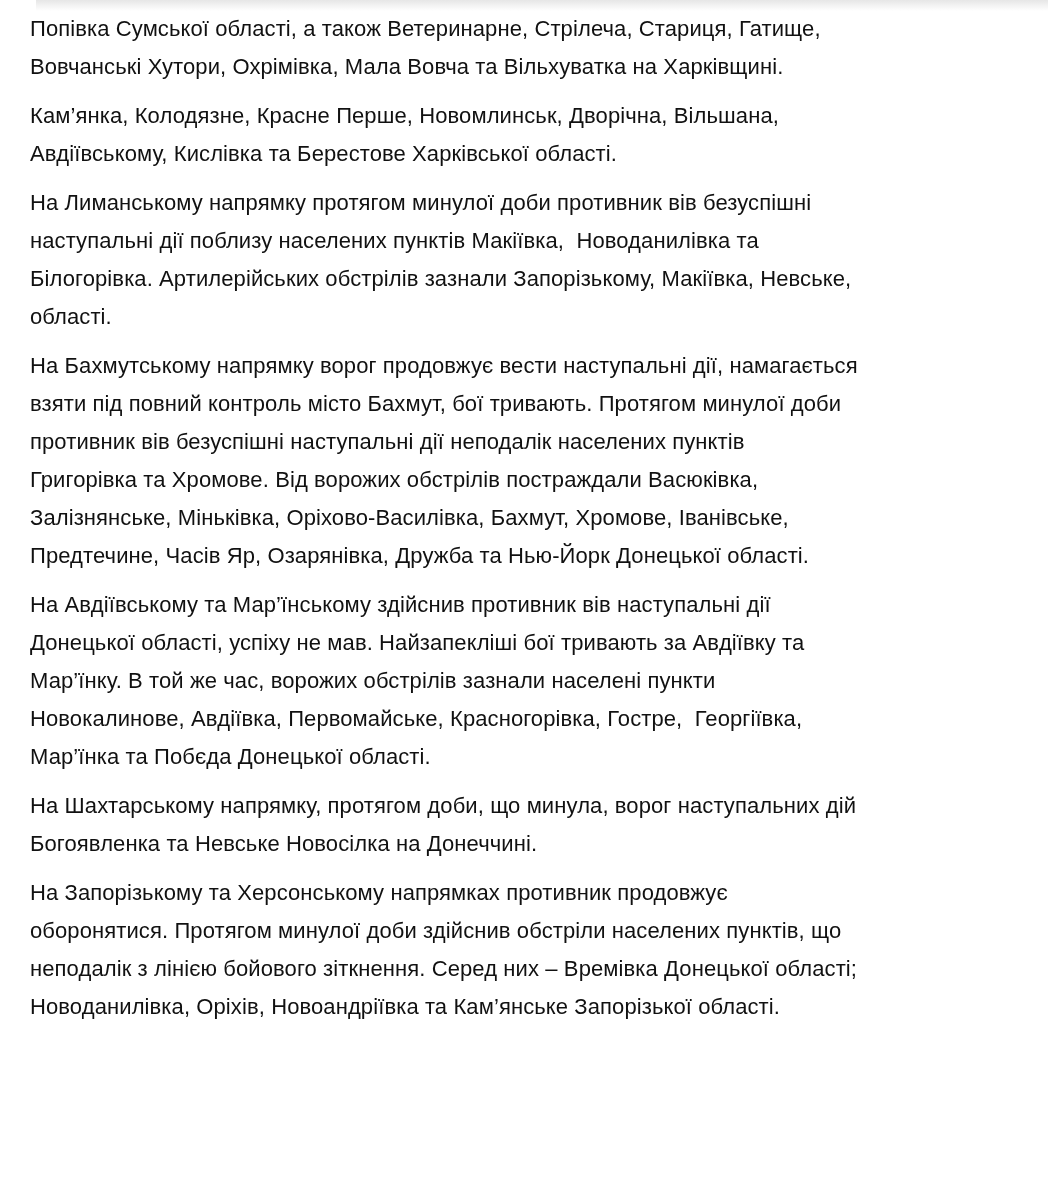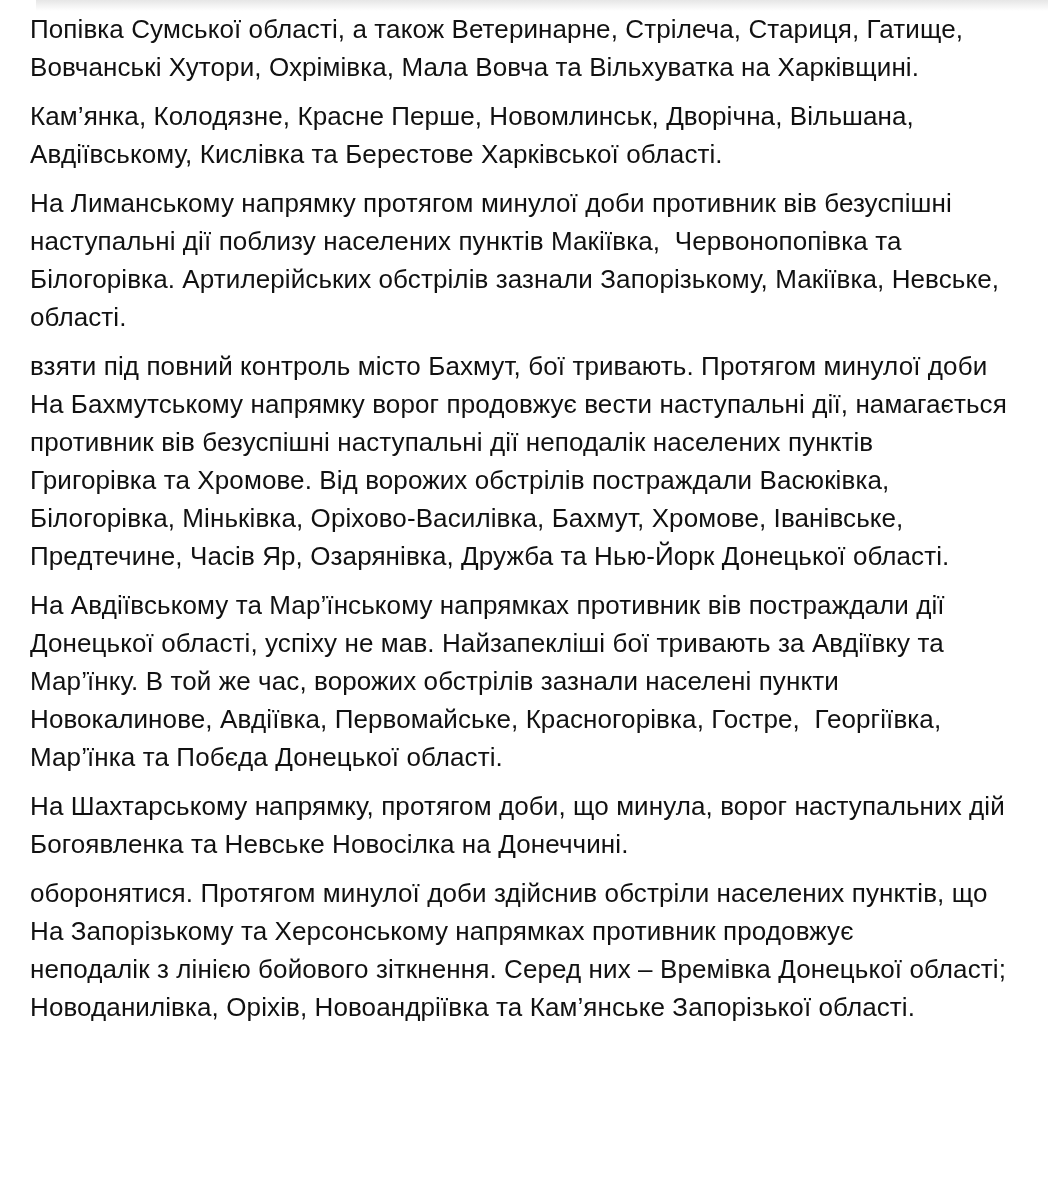--- a/index.html
+++ b/index.html
@@ -24,21 +24,21 @@
     height: 11px;
     background: linear-gradient(to bottom, #e6e6e6 0%, #f4f4f4 55%, #ffffff 100%);
   }
   .report {
     padding: 10px 26px 0 30px;
   }
   .para {
     margin: 0 0 11px 0;
   }
   .line {
-    font-size: 26px;
+    font-size: 22px;
     line-height: 38px;
     white-space: pre;   
     letter-spacing: 0.1px;
   }
 </style>
 </head>
 <body style="background: rgb(255, 255, 255); color: rgb(17, 17, 17);">
 
 <div class="top-edge"></div>
 
@@ -46,42 +46,42 @@
     <div class="para">
       <div class="line">Попівка Сумської області, а також Ветеринарне, Стрілеча, Стариця, Гатище,</div>
       <div class="line">Вовчанські Хутори, Охрімівка, Мала Вовча та Вільхуватка на Харківщині.</div>
     </div>
     <div class="para">
       <div class="line">Кам’янка, Колодязне, Красне Перше, Новомлинськ, Дворічна, Вільшана,</div>
       <div class="line">Авдіївському, Кислівка та Берестове Харківської області.</div>
     </div>
     <div class="para">
       <div class="line">На Лиманському напрямку протягом минулої доби противник вів безуспішні</div>
-      <div class="line">наступальні дії поблизу населених пунктів Макіївка,  Червонопопівка та</div>
+      <div class="line">наступальні дії поблизу населених пунктів Макіївка,  Новоданилівка та</div>
       <div class="line">Білогорівка. Артилерійських обстрілів зазнали Запорізькому, Макіївка, Невське,</div>
       <div class="line">області.</div>
     </div>
     <div class="para">
+      <div class="line">На Бахмутському напрямку ворог продовжує вести наступальні дії, намагається</div>
       <div class="line">взяти під повний контроль місто Бахмут, бої тривають. Протягом минулої доби</div>
-      <div class="line">На Бахмутському напрямку ворог продовжує вести наступальні дії, намагається</div>
       <div class="line">противник вів безуспішні наступальні дії неподалік населених пунктів</div>
       <div class="line">Григорівка та Хромове. Від ворожих обстрілів постраждали Васюківка,</div>
-      <div class="line">Білогорівка, Міньківка, Оріхово-Василівка, Бахмут, Хромове, Іванівське,</div>
+      <div class="line">Залізнянське, Міньківка, Оріхово-Василівка, Бахмут, Хромове, Іванівське,</div>
       <div class="line">Предтечине, Часів Яр, Озарянівка, Дружба та Нью-Йорк Донецької області.</div>
     </div>
     <div class="para">
-      <div class="line">На Авдіївському та Мар’їнському напрямках противник вів постраждали дії</div>
+      <div class="line">На Авдіївському та Мар’їнському здійснив противник вів наступальні дії</div>
       <div class="line">Донецької області, успіху не мав. Найзапекліші бої тривають за Авдіївку та</div>
       <div class="line">Мар’їнку. В той же час, ворожих обстрілів зазнали населені пункти</div>
       <div class="line">Новокалинове, Авдіївка, Первомайське, Красногорівка, Гостре,  Георгіївка,</div>
       <div class="line">Мар’їнка та Побєда Донецької області.</div>
     </div>
     <div class="para">
       <div class="line">На Шахтарському напрямку, протягом доби, що минула, ворог наступальних дій</div>
       <div class="line">Богоявленка та Невське Новосілка на Донеччині.</div>
     </div>
     <div class="para">
+      <div class="line">На Запорізькому та Херсонському напрямках противник продовжує</div>
       <div class="line">оборонятися. Протягом минулої доби здійснив обстріли населених пунктів, що</div>
-      <div class="line">На Запорізькому та Херсонському напрямках противник продовжує</div>
       <div class="line">неподалік з лінією бойового зіткнення. Серед них – Времівка Донецької області;</div>
       <div class="line">Новоданилівка, Оріхів, Новоандріївка та Кам’янське Запорізької області.</div>
     </div>
   </div>
 
 </body></html>

